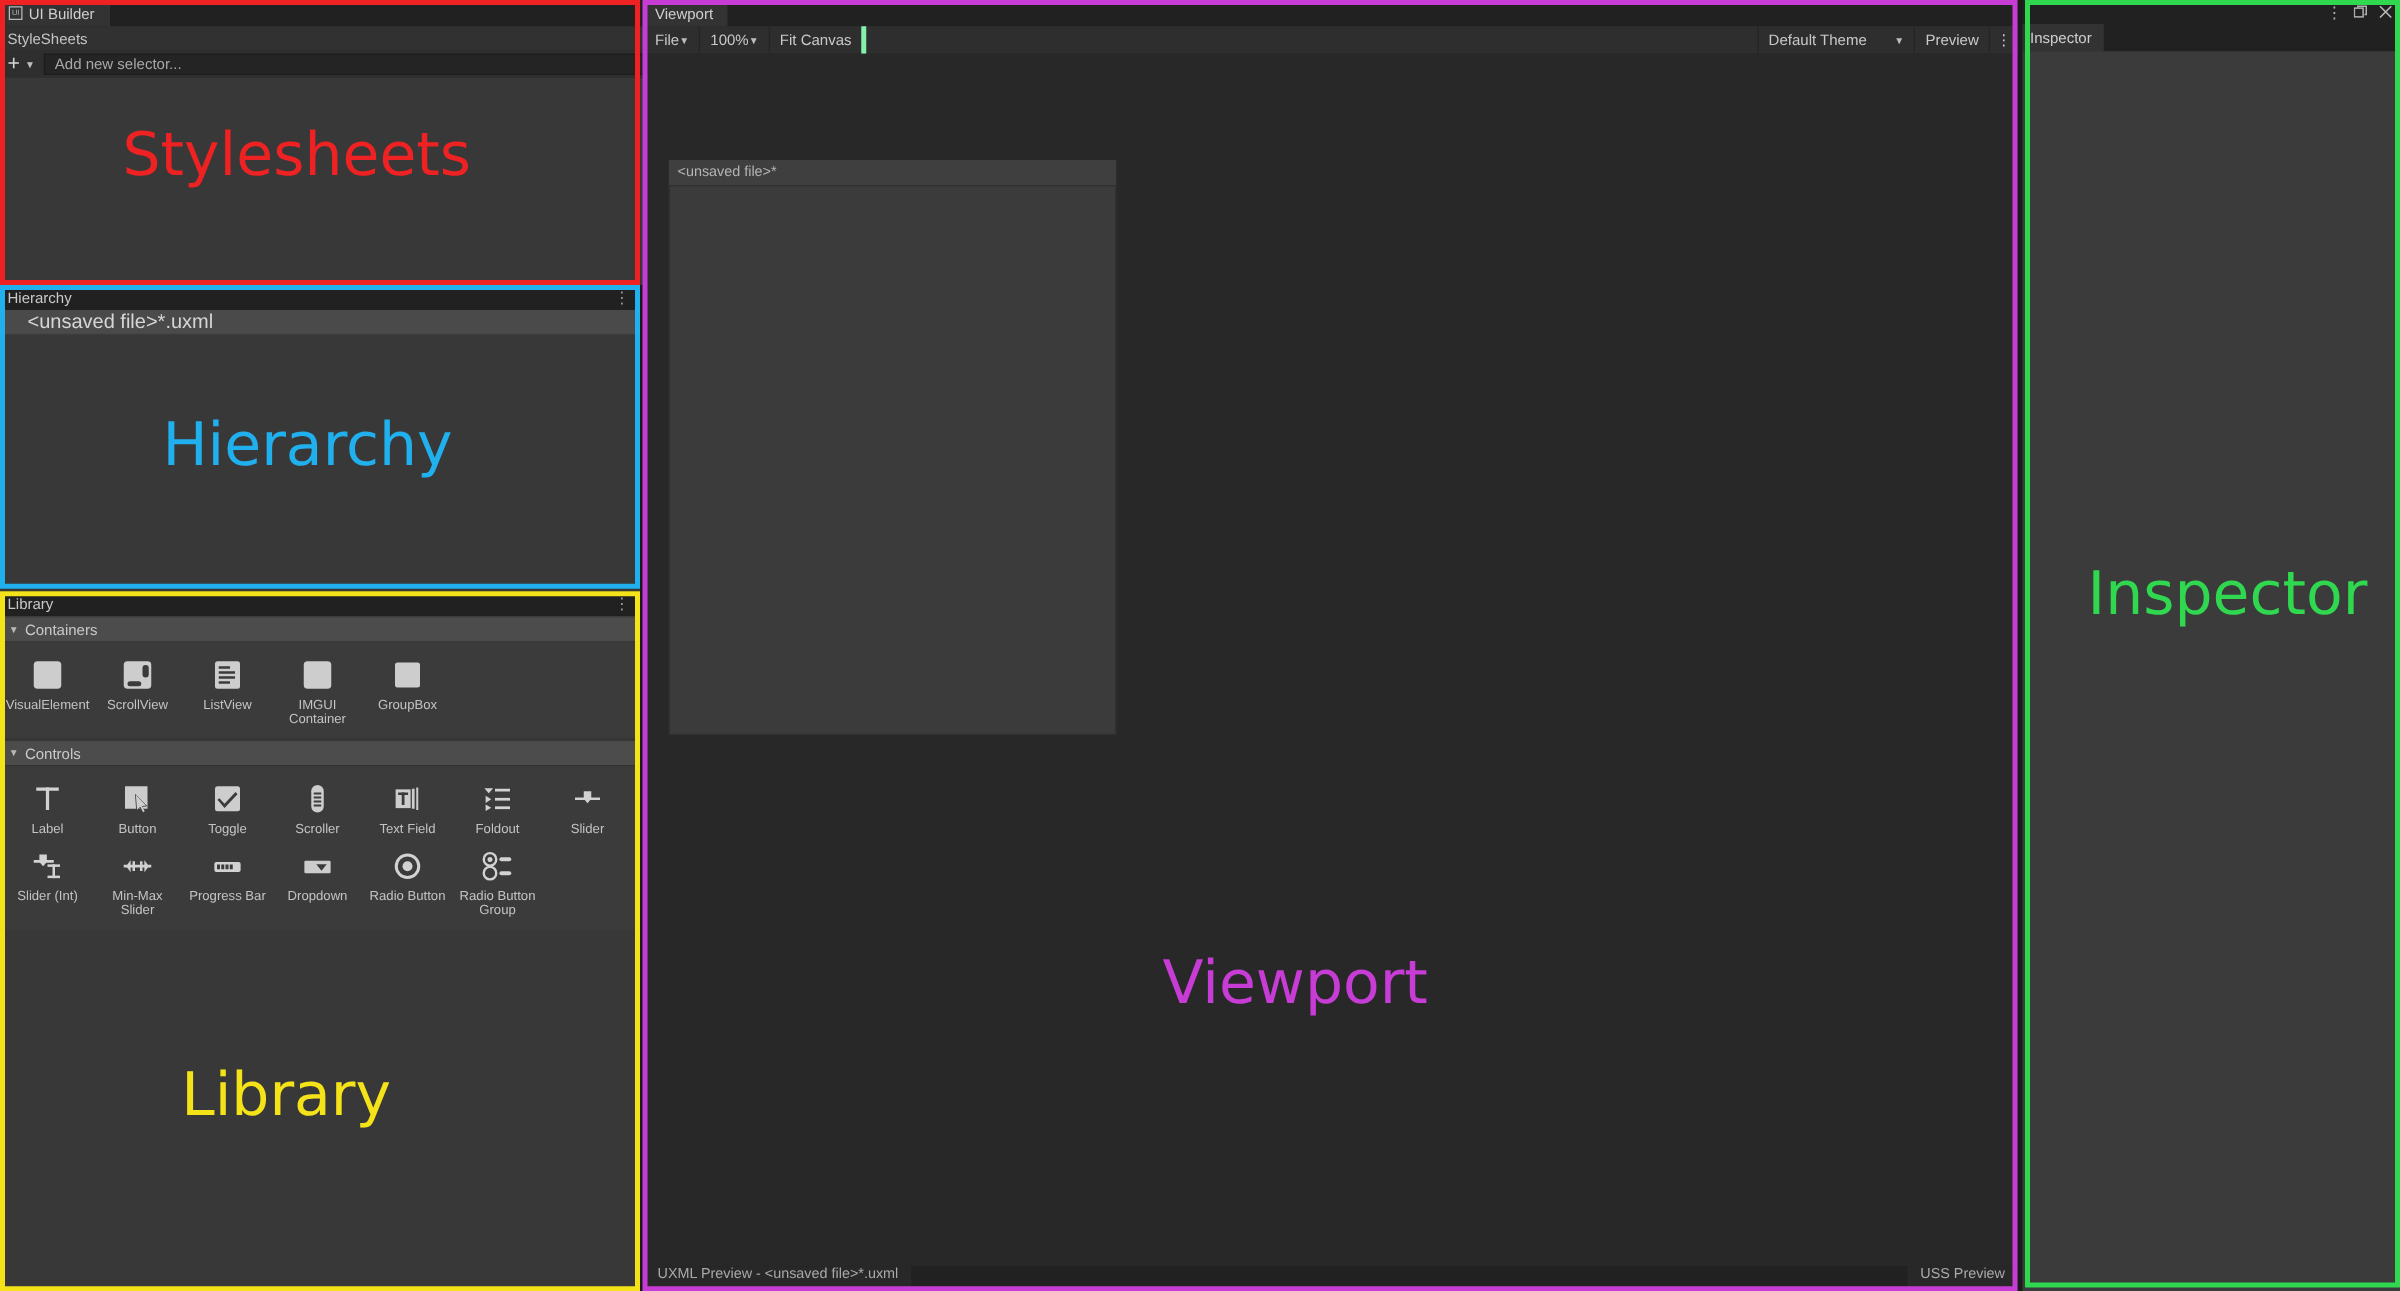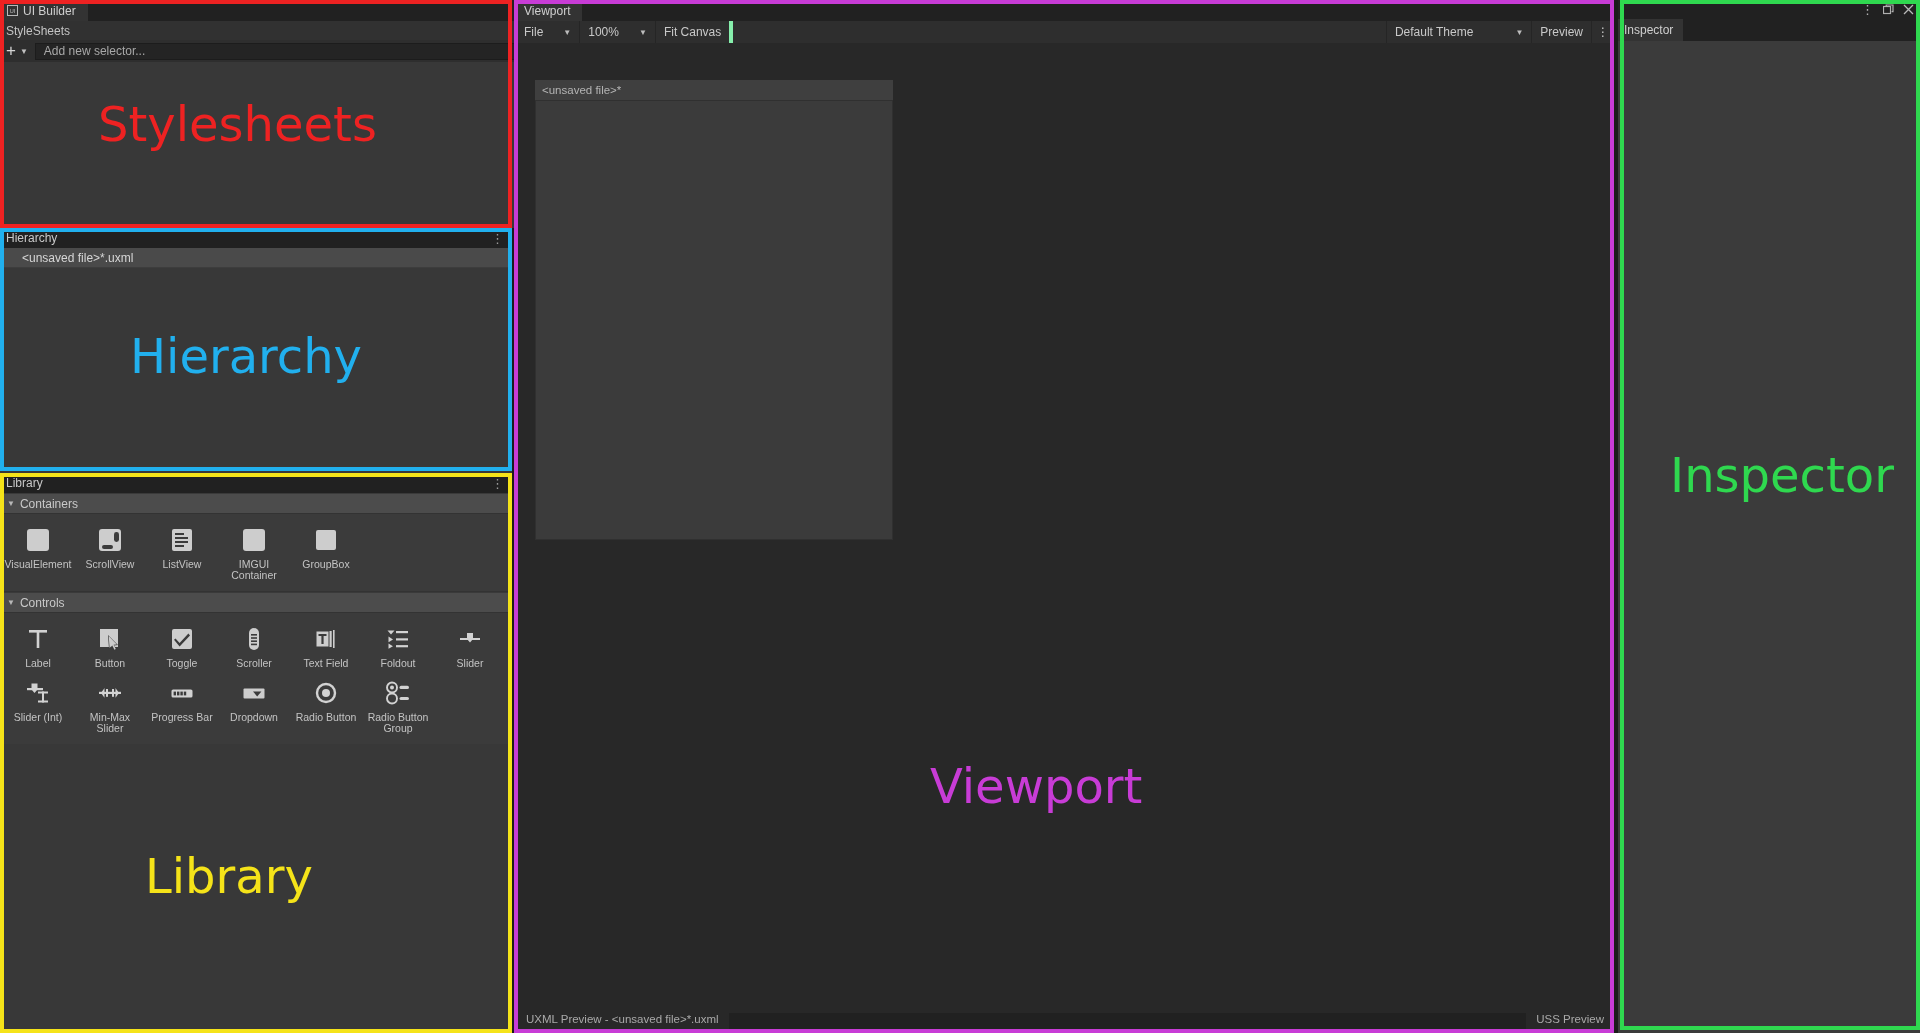--- a/index.html
+++ b/index.html
@@ -40,21 +40,21 @@
     color:#a8a8a8;font-size:12px;position:relative;
   }
   #ss-selector .dots{position:absolute;right:5px;color:#7d7d7d;font-size:11px;}
   #ss-content{position:absolute;left:0;right:0;top:62px;bottom:0;background:#383838;}
 
   
   #hierarchy{left:0;top:228px;width:512px;height:245px;}
   #h-header{height:20px;background:#212121;display:flex;align-items:center;padding-left:6px;color:#c9c9c9;font-size:12px;position:relative;}
   #h-header .dots{position:absolute;right:8px;color:#9a9a9a;font-size:13px;}
   #h-body{position:absolute;left:0;right:0;top:20px;bottom:0;background:#383838;}
-  #h-row{height:19px;background:#4a4a4a;display:flex;align-items:center;padding-left:22px;color:#d6d6d6;font-size:12px;border-bottom:1px solid #3d3d3d;}
+  #h-row{height:19px;background:#4a4a4a;display:flex;align-items:center;padding-left:22px;color:#d6d6d6;font-size:16px;border-bottom:1px solid #3d3d3d;}
 
   
   #library{left:0;top:473px;width:512px;height:560px;}
   #lib-header{height:20px;background:#212121;display:flex;align-items:center;padding-left:6px;color:#c9c9c9;font-size:12px;position:relative;}
   #lib-header .dots{position:absolute;right:8px;color:#9a9a9a;font-size:13px;}
   #lib-body{position:absolute;left:0;right:0;top:20px;bottom:0;background:#383838;}
   #lib-tabs{height:27px;display:flex;align-items:center;justify-content:center;background:#383838;border-bottom:1px solid #2d2d2d;}
   .seg{
     height:17px;display:flex;align-items:center;padding:0 10px;
     background:#585858;color:#b6b6b6;font-size:12px;border:1px solid #303030;
@@ -82,32 +82,32 @@
 
   
   #viewport{left:516px;top:0;width:1098px;height:1033px;background:#282828;}
   #vp-tabbar{height:21px;background:#212121;display:flex;align-items:stretch;}
   #vp-tab{display:flex;align-items:center;padding:0 12px 0 8px;background:#333;height:21px;box-sizing:border-box;color:#cfcfcf;font-size:12px;}
   #vp-toolbar{
     height:22px;background:#2e2e2e;display:flex;align-items:center;
     border-bottom:1px solid #1e1e1e;position:relative;
   }
   .vtb{
-    display:flex;align-items:center;gap:20px;height:22px;padding:0 8px;
+    display:flex;align-items:center;gap:0;height:22px;padding:0 8px;
     color:#c9c9c9;font-size:12px;border-right:1px solid #252525;white-space:nowrap;
   }
   .vtb .caret{font-size:8px;color:#bdbdbd;}
   .vtb.plain{border-right:4px solid #86efac;}
   .vtb-spacer{flex:1;height:22px;}
   .vtb.right{border-right:none;border-left:1px solid #252525;}
   #vp-canvasarea{position:absolute;left:0;right:0;top:43px;bottom:20px;background:#282828;overflow:hidden;}
   #canvas-wrap{position:absolute;left:19px;top:37px;width:358px;height:460px;}
   #canvas-title{
     height:20px;background:#3f3f3f;color:#b4b4b4;font-size:11.5px;
-    display:flex;align-items:center;padding-left:7px;
+    display:flex;align-items:center;padding-left:7px;margin-top:48px;
   }
   #canvas-surface{height:440px;background:#3b3b3b;border:1px solid #303030;box-sizing:border-box;}
   #vp-bottombar{
     position:absolute;left:0;right:0;bottom:0;height:20px;background:#212121;
     display:flex;align-items:stretch;
   }
   .bb-tab{
     display:flex;padding:0 10px;height:20px;box-sizing:border-box;
     color:#a9a9a9;font-size:11.5px;background:#282828;white-space:nowrap;
   }

